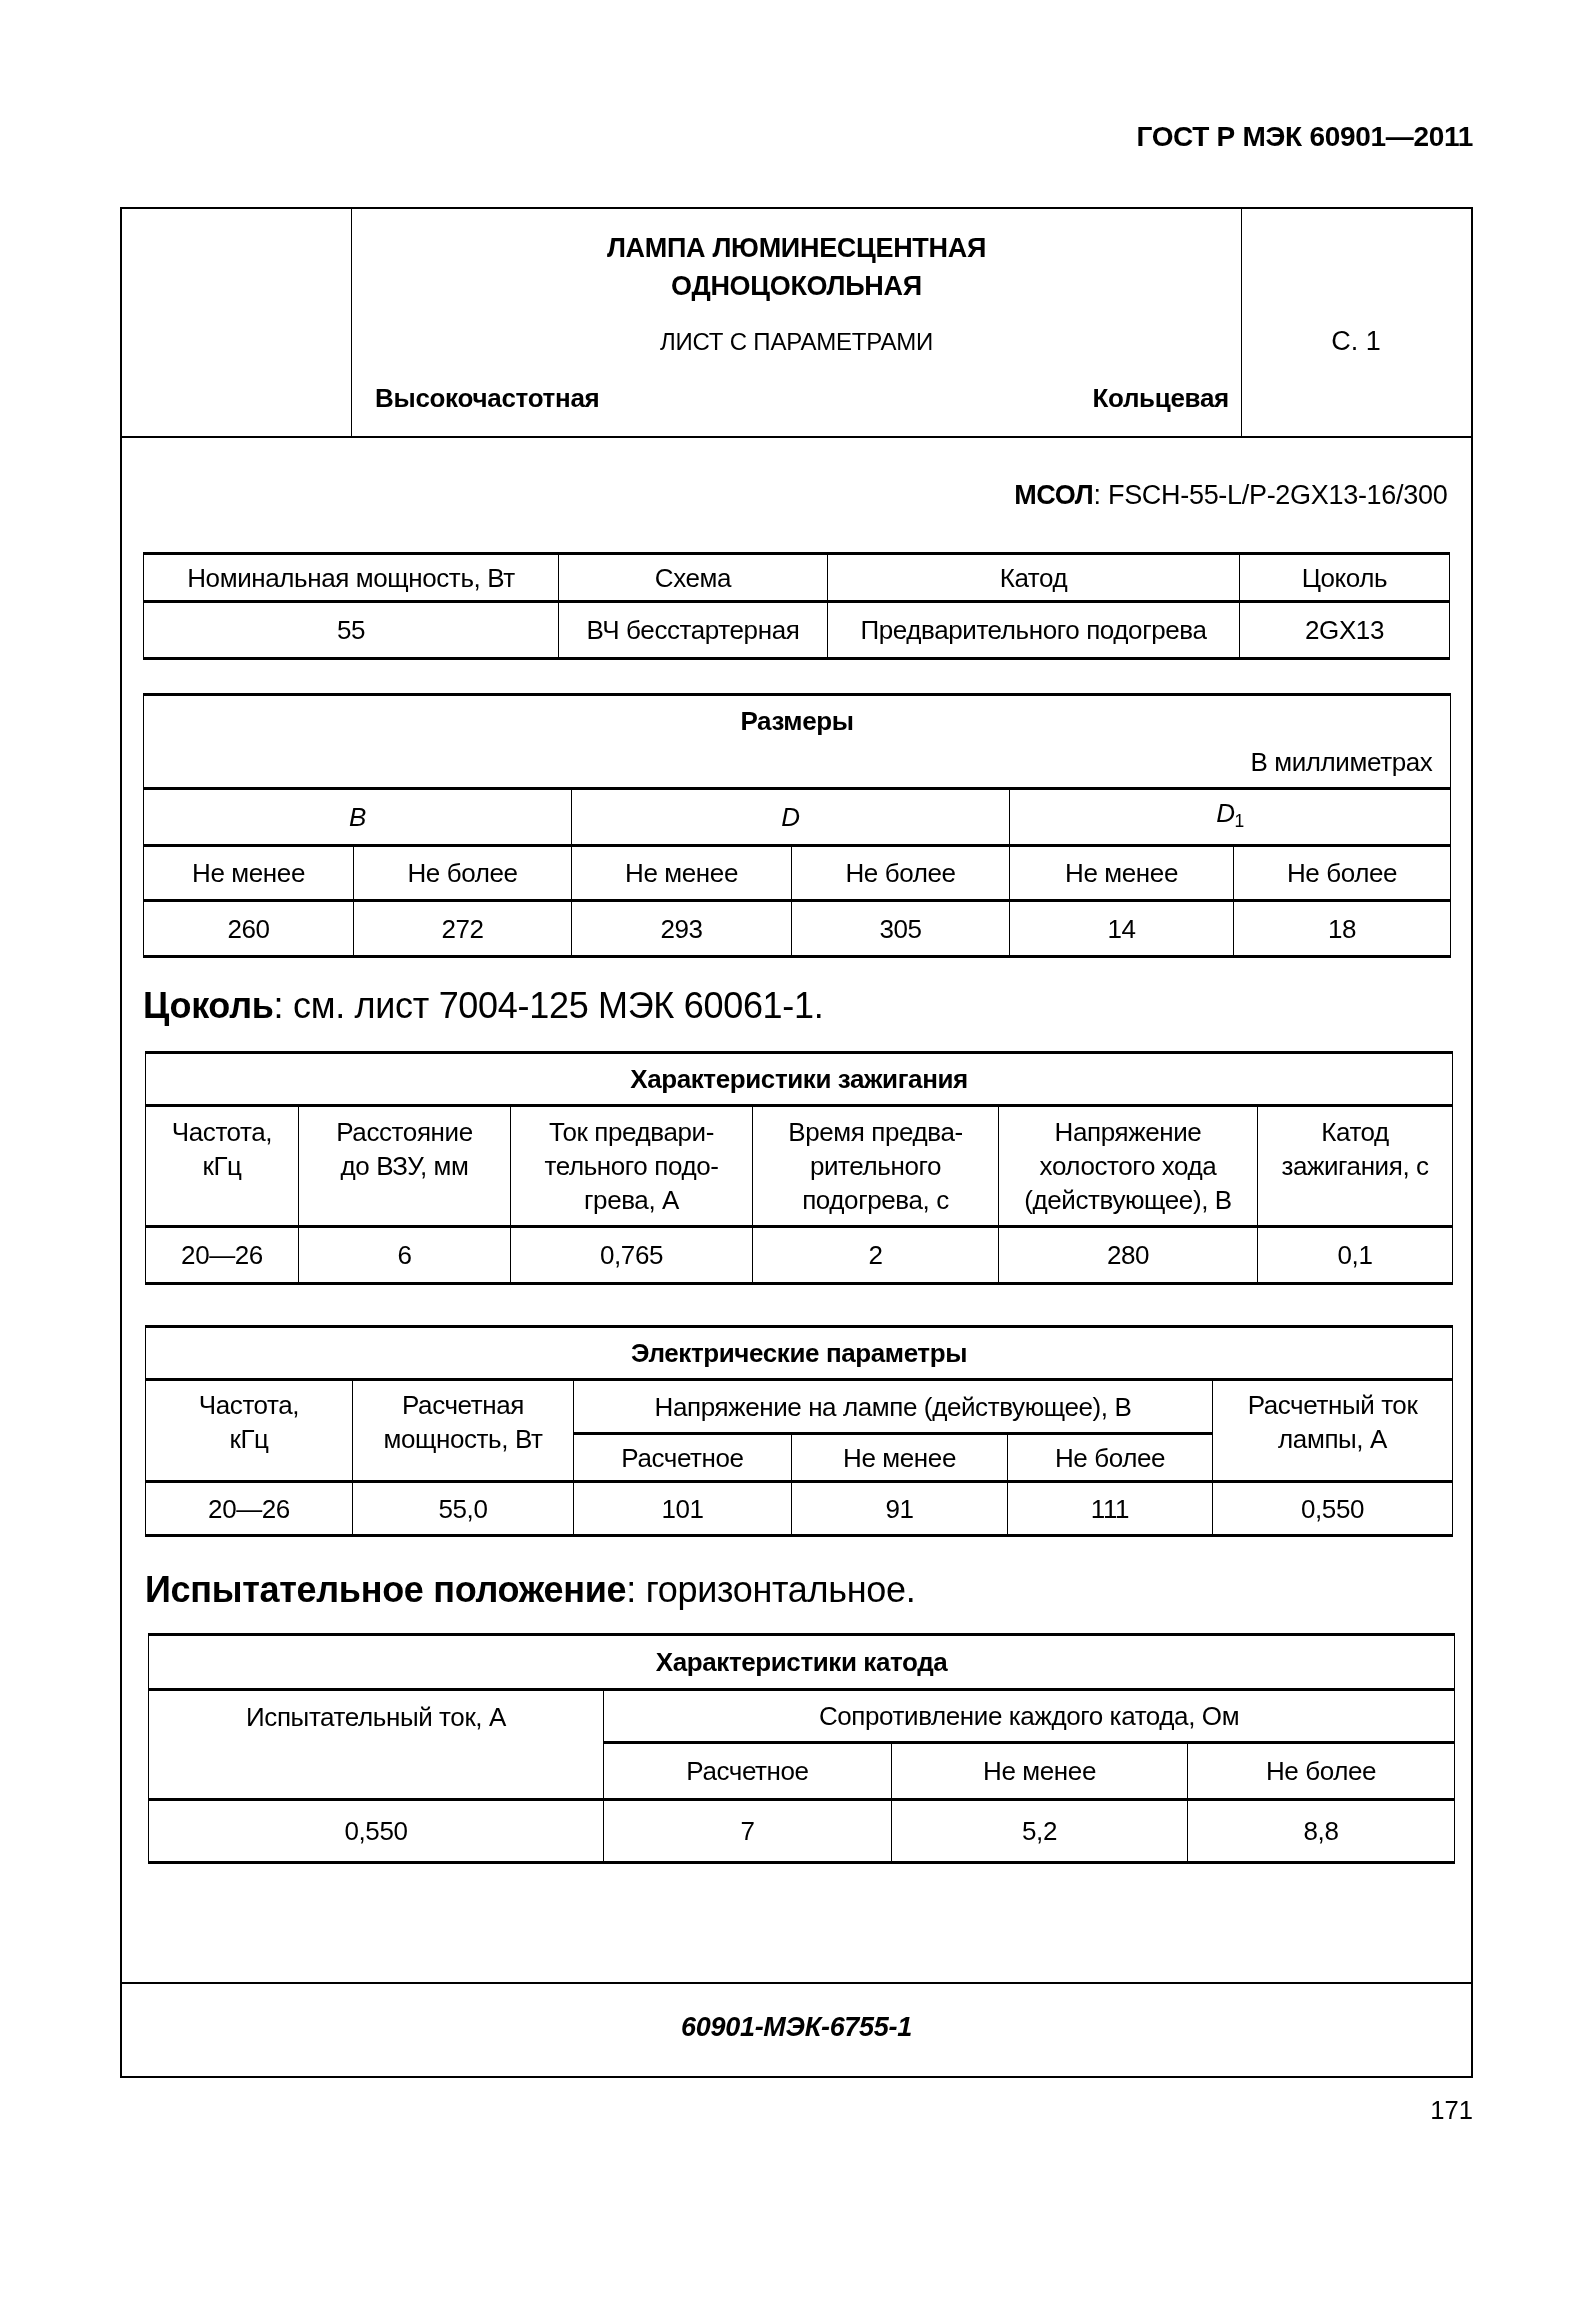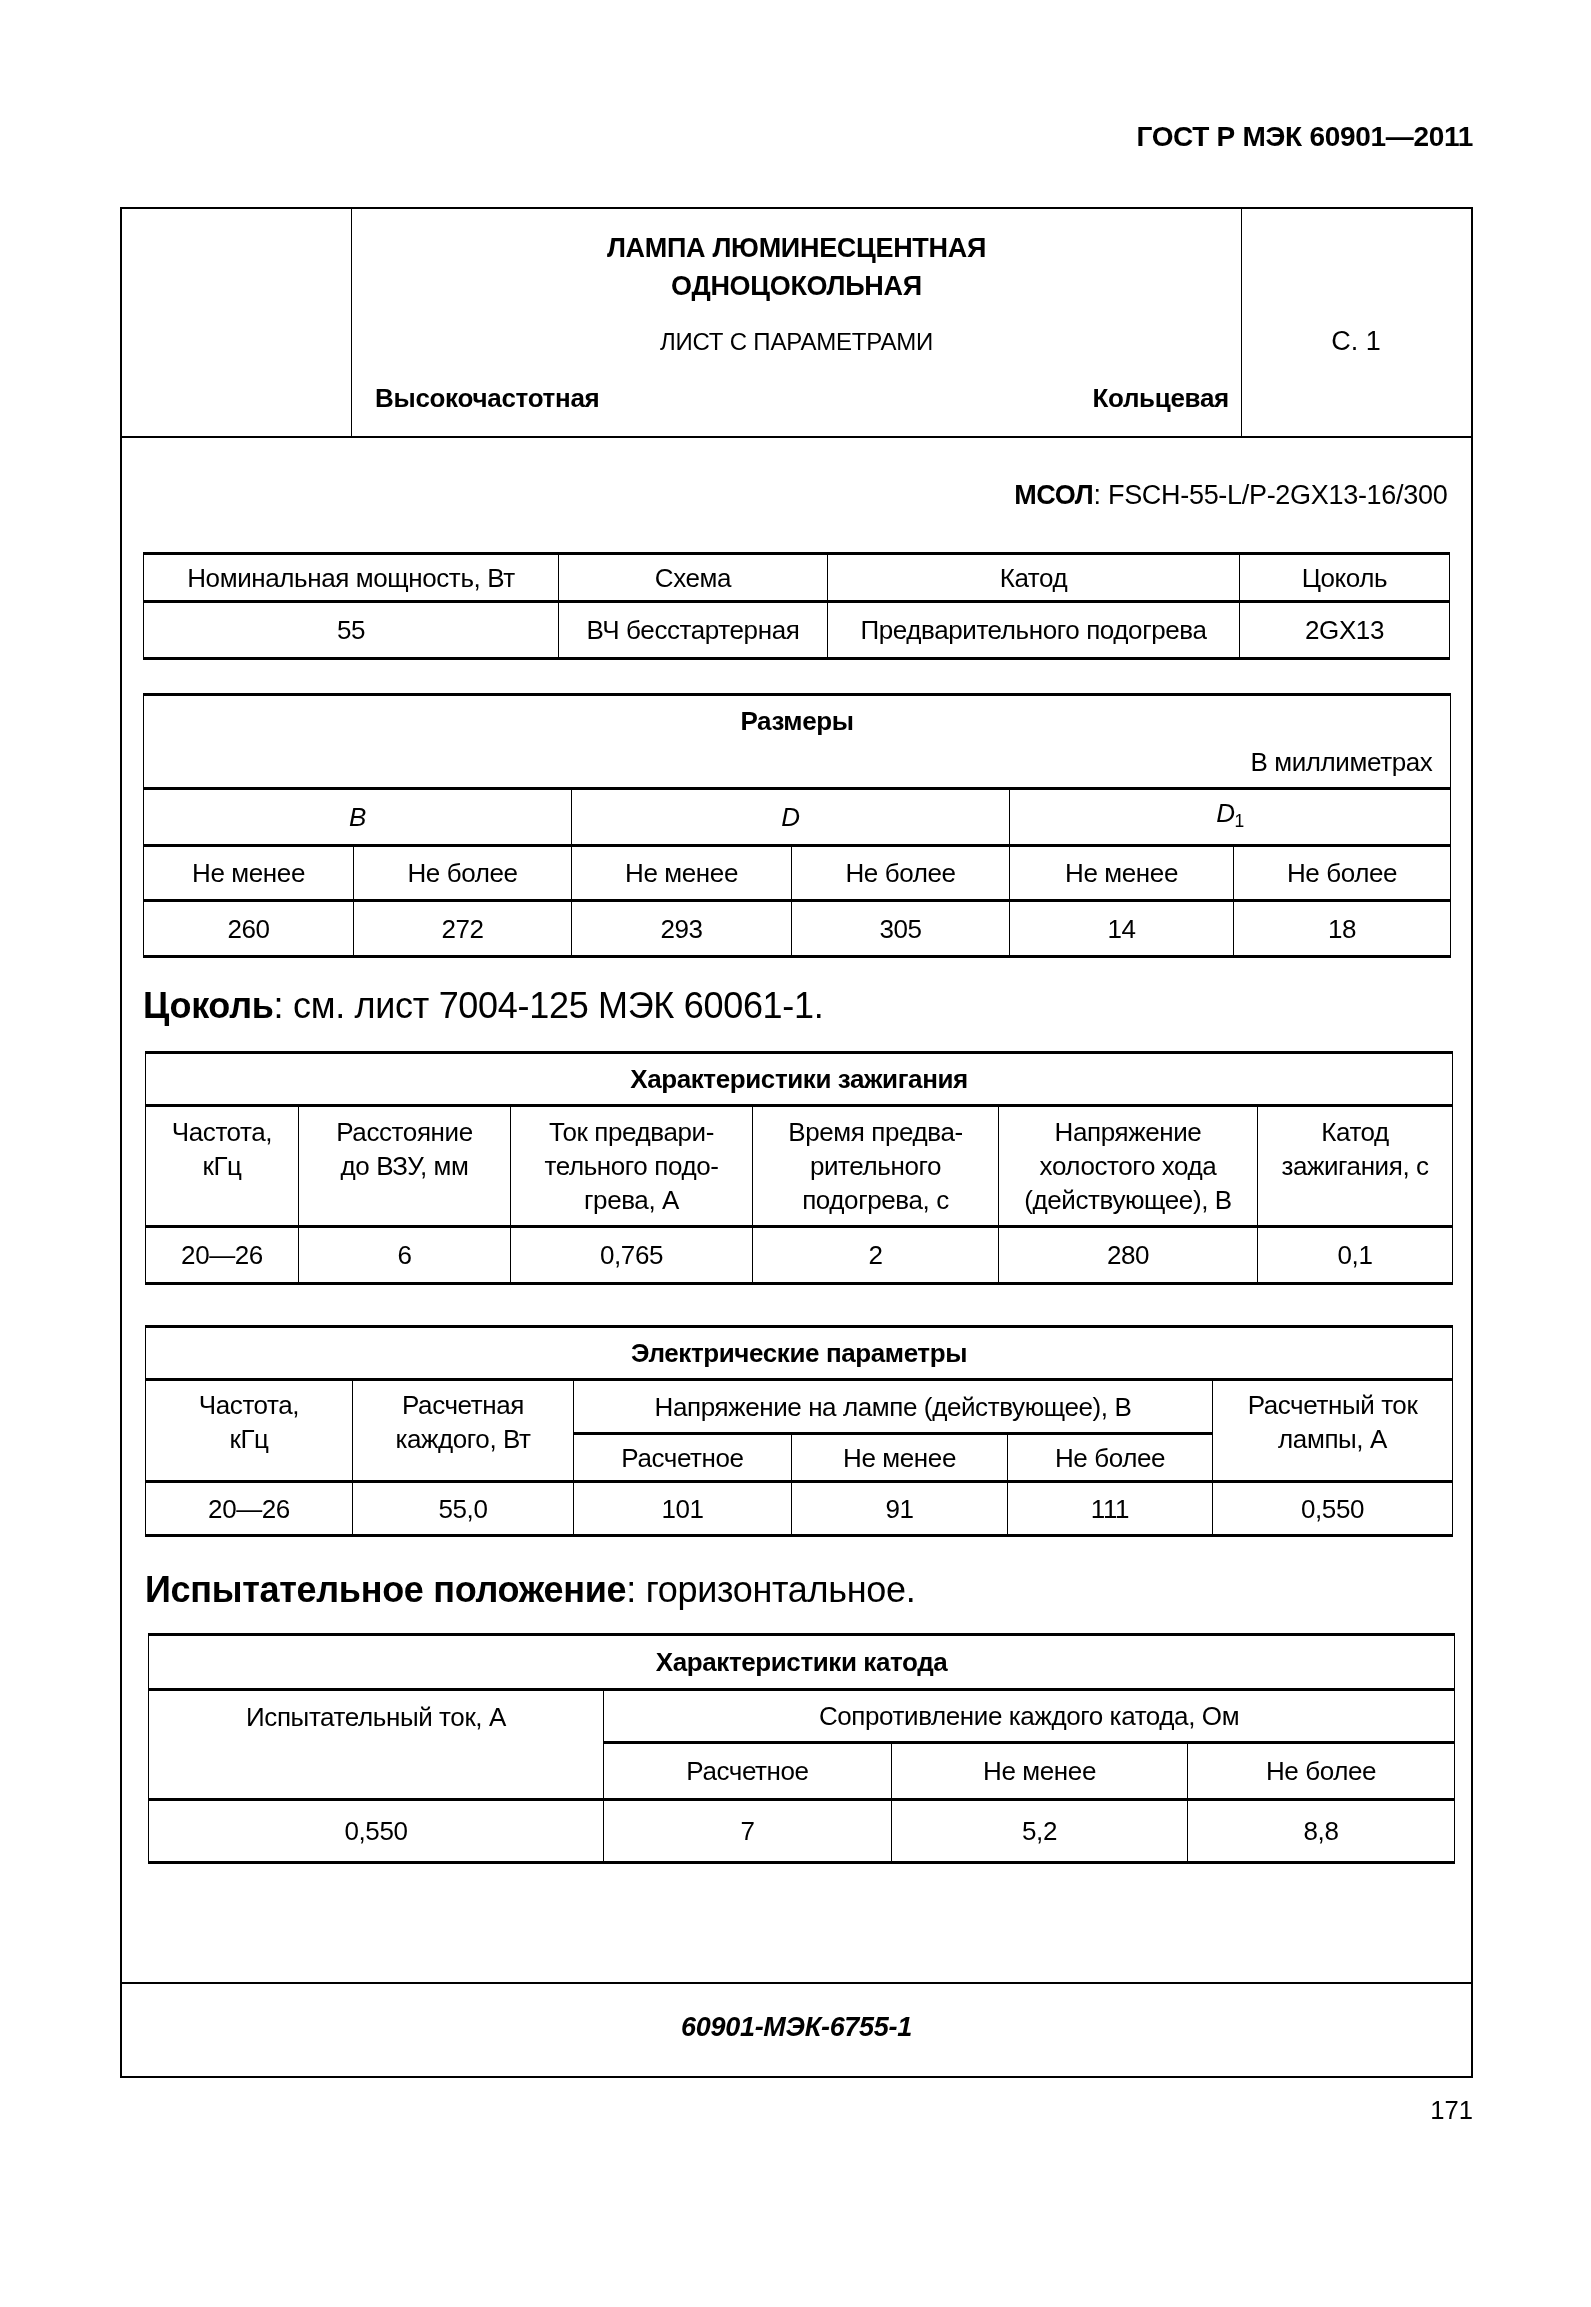--- a/index.html
+++ b/index.html
@@ -188,21 +188,21 @@
       <tr class="thick-top" style="height:53px;">
     <td colspan="6" class="cap">Электрические параметры</td>
   </tr>
   <tr class="thick-top" style="height:54px;">
     <td rowspan="2" style="vertical-align:top; padding-top:6.7px;">
           <div>Частота,</div>
           <div>кГц</div>
         </td>
     <td rowspan="2" style="vertical-align:top; padding-top:6.7px;">
           <div>Расчетная</div>
-          <div>каждого, Вт</div>
+          <div>мощность, Вт</div>
         </td>
     <td colspan="3">Напряжение на лампе (действующее), В</td>
     <td rowspan="2" style="vertical-align:top; padding-top:6.7px;">
           <div>Расчетный ток</div>
           <div>лампы, А</div>
         </td>
   </tr>
   <tr style="height:48px;">
     <td style="border-top:3.4px solid #000;">Расчетное</td>
     <td style="border-top:3.4px solid #000;">Не менее</td>

